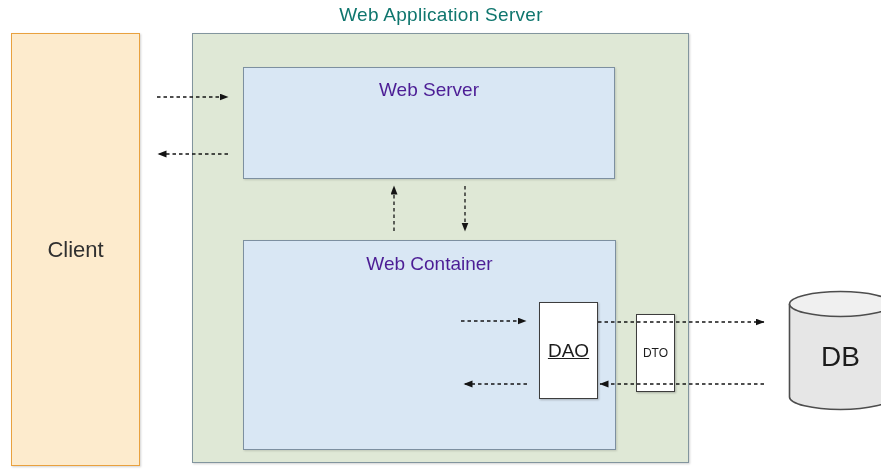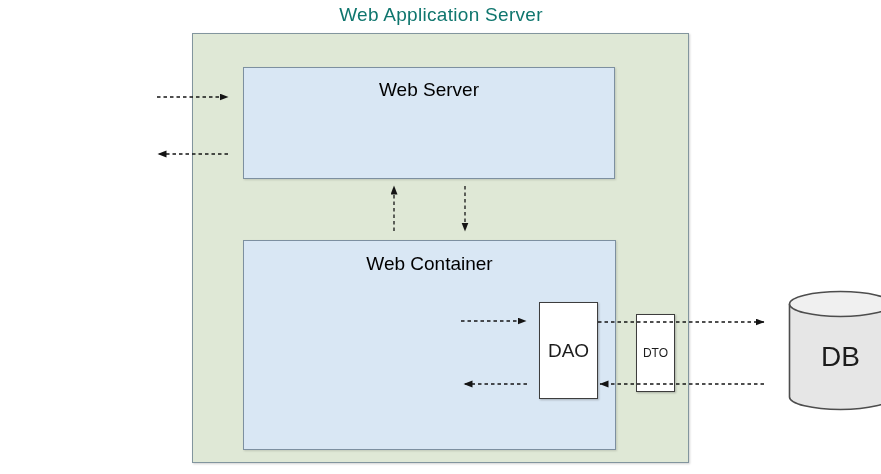--- a/index.html
+++ b/index.html
@@ -44,33 +44,33 @@
     background: var(--was-fill);
     border: 1.4px solid var(--was-border);
     box-shadow: 1px 1px 2px rgba(0,0,0,0.18);
   }
   .bluebox {
     background: var(--blue-fill);
     border: 1.3px solid var(--blue-border);
     box-shadow: 1px 1px 2px rgba(0,0,0,0.15);
     text-align: center;
     font-size: 19px;
-    color: #000000;
+    color: #4c1d95;
   }
   .web-server   { left: 243px; top: 67px;  width: 372px; height: 112px; padding-top: 11px; }
   .web-container{ left: 243px; top: 240px; width: 373px; height: 210px; padding-top: 12px; }
   .whitebox {
     background: var(--white-fill);
     border: 1.5px solid var(--white-border);
     box-shadow: 1px 1px 2px rgba(0,0,0,0.25);
     display: flex; align-items: center; justify-content: center;
     color: #1c1c1c;
   }
   .servlet { left: 276px; top: 304px; width: 181px; height: 99px; font-size: 19px; }
-  .dao     { left: 539px; top: 302px; width: 59px;  height: 97px; font-size: 19px; }
+  .dao     { left: 539px; top: 302px; width: 59px;  height: 97px; font-size: 19px; text-decoration: underline; }
   .dto     { left: 636px; top: 314px; width: 39px;  height: 78px; font-size: 12px; border-width: 1.2px; }
   .db {
     position: absolute;
     left: 767px; top: 290px; width: 105px; height: 122px; margin-left: 21px;
   }
   .db svg { position: absolute; left: 0; top: 0; }
   .db-label {
     position: absolute;
     left: 0; top: 24px; width: 105px; height: 86px;
     display: flex; align-items: center; justify-content: center;
@@ -86,20 +86,23 @@
 </style>
 </head>
 <body>
 
 <div class="canvas">
 
   <div class="title">Web Application Server</div>
 
   <div class="box was"></div>
 
+  <div class="box client">
+    <span>Client</span>
+  </div>
 
   <div class="box bluebox web-server">
     <span>Web Server</span>
   </div>
 
   <div class="box bluebox web-container">
     <span>Web Container</span>
   </div>
 
 

